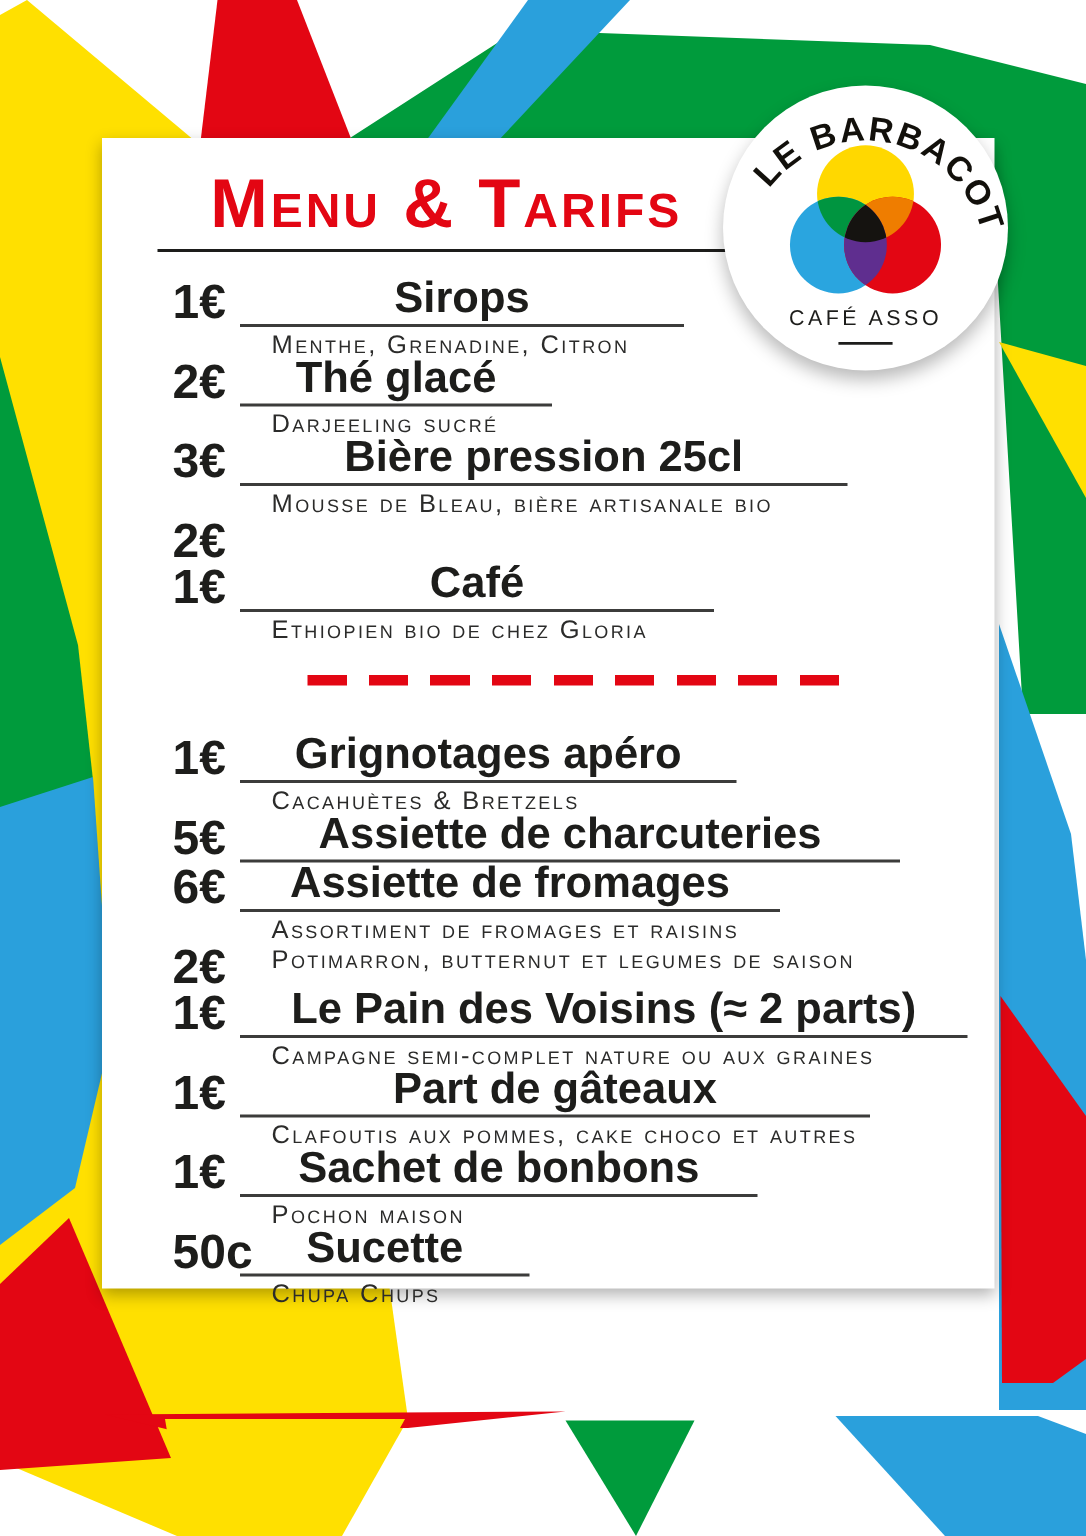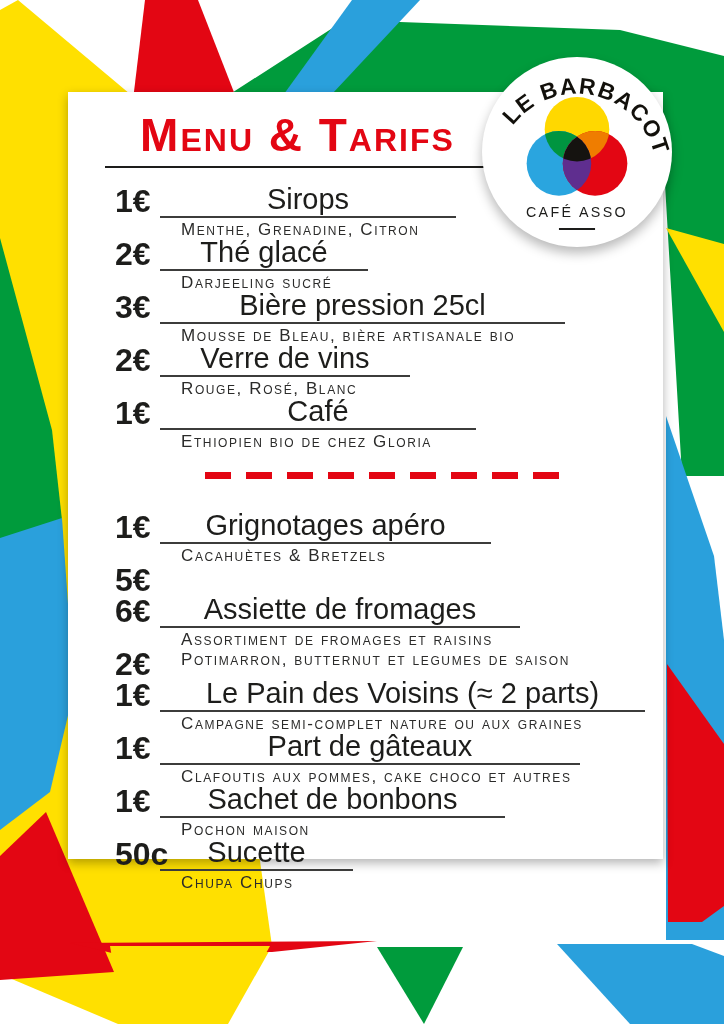--- a/index.html
+++ b/index.html
@@ -24,21 +24,21 @@
     font-variant:small-caps;letter-spacing:2px;color:#e30613;
   }
   .rows{margin-top:17px;}
   .row{display:flex;align-items:flex-start;padding-left:47px;}
   .price{
     flex:none;width:45px;font-size:32px;line-height:29px;
     font-weight:bold;padding-top:2px;white-space:nowrap;
   }
   .body{flex:none;}
   .name{
-    font-size:29px;line-height:29px;font-weight:normal;text-align:center;
+    font-size:29px;line-height:29px;font-weight:bold;text-align:center;
     padding-bottom:2px;border-bottom:2px solid #3c3c3b;white-space:nowrap;
   }
   .desc{
     font-size:17px;line-height:17px;font-variant:small-caps;
     letter-spacing:1.6px;margin:3px 0 0 21px;white-space:nowrap;color:#2b2b2a;
   }
   .divider{
     margin:22px 0 32px 137px;width:355px;height:7px;
     background:repeating-linear-gradient(90deg,#e30613 0 26px,transparent 26px 41px);
   }
@@ -100,24 +100,20 @@
       <div class="row">
         <div class="price">3€</div>
         <div class="body" style="width:405px">
           <div class="name">Bière pression 25cl</div>
           <div class="desc">Mousse de Bleau, bière artisanale bio</div>
         </div>
       </div>
 
       <div class="row">
         <div class="price">2€</div>
-        <div class="body" style="width:250px">
-          <div class="name">Verre de vins</div>
-          <div class="desc">Rouge, Rosé, Blanc</div>
-        </div>
       </div>
 
       <div class="row">
         <div class="price">1€</div>
         <div class="body" style="width:316px">
           <div class="name">Café</div>
           <div class="desc">Ethiopien bio de chez Gloria</div>
         </div>
       </div>
 
@@ -127,20 +123,21 @@
         <div class="price">1€</div>
         <div class="body" style="width:331px">
           <div class="name">Grignotages apéro</div>
           <div class="desc">Cacahuètes &amp; Bretzels</div>
         </div>
       </div>
 
       <div class="row">
         <div class="price">5€</div>
         <div class="body" style="width:440px">
+          <div class="name">Assiette de charcuteries</div>
         </div>
       </div>
 
       <div class="row">
         <div class="price">6€</div>
         <div class="body" style="width:360px">
           <div class="name">Assiette de fromages</div>
           <div class="desc">Assortiment de fromages et raisins</div>
         </div>
       </div>

